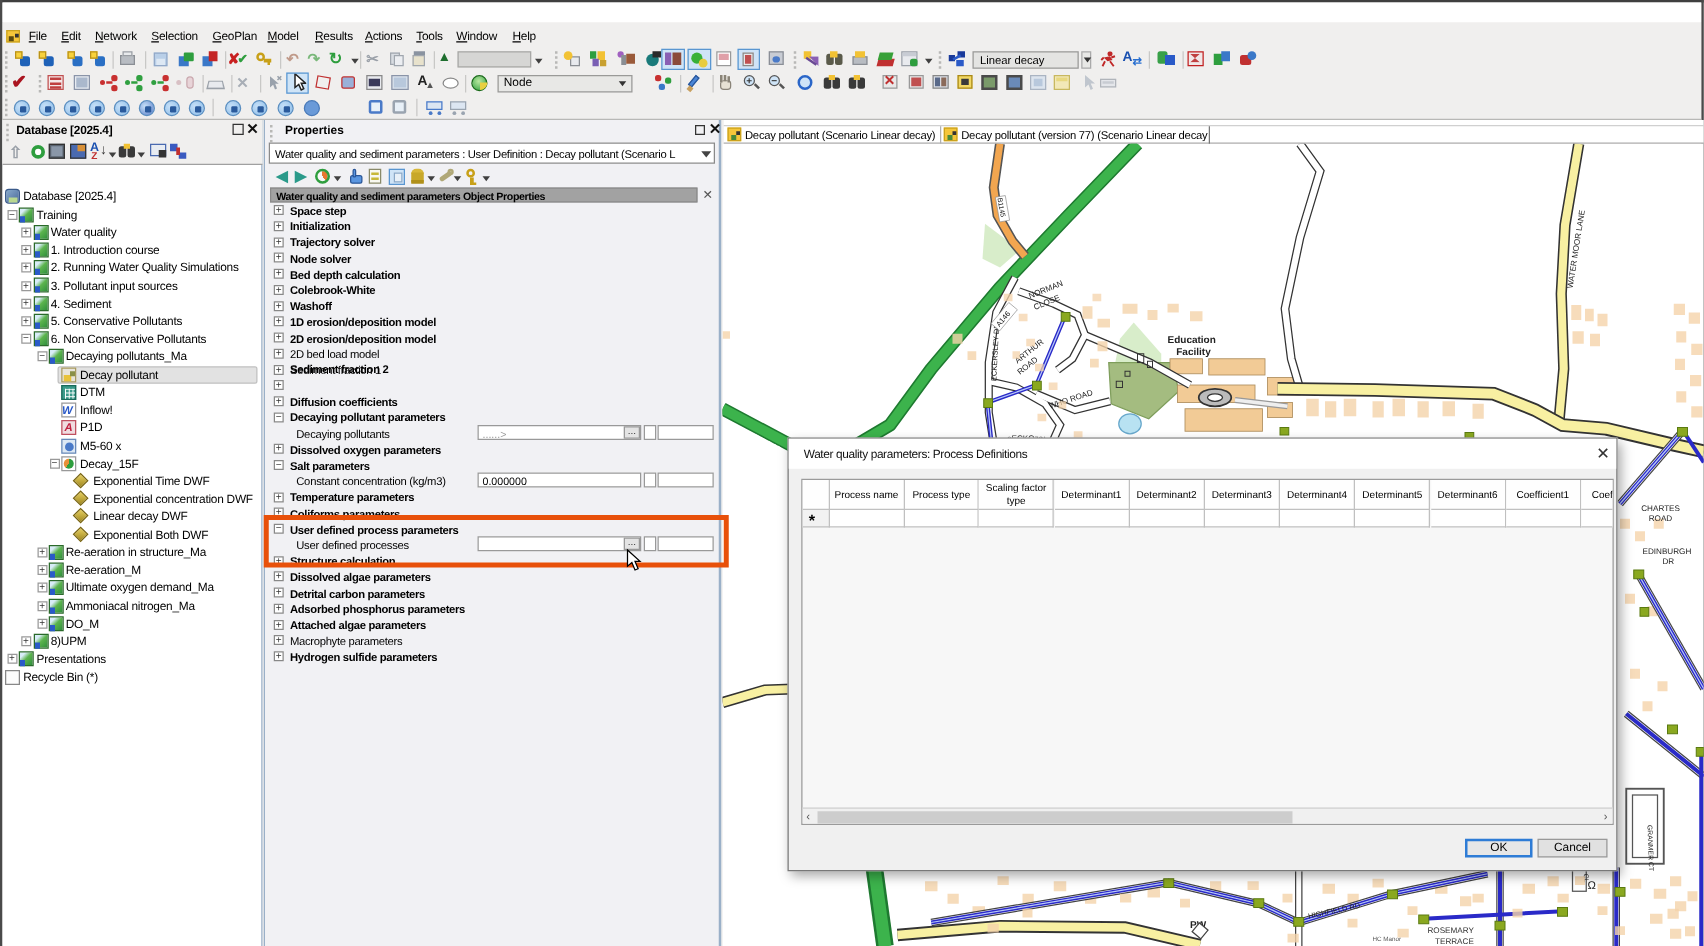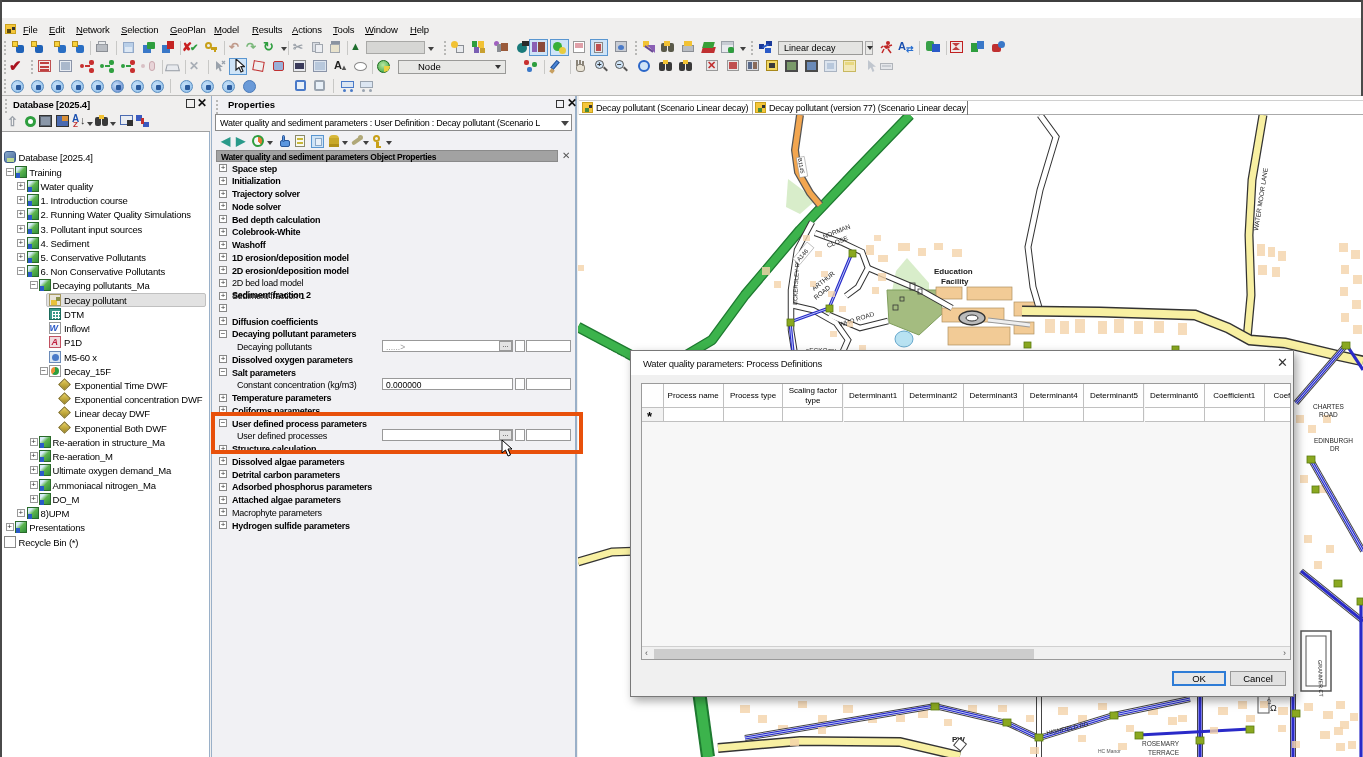--- a/index.html
+++ b/index.html
@@ -260,21 +260,21 @@
 <div class="ab" style="left:334px;top:60px;font-size:11px;font-weight:bold;color:#222;line-height:1;">A</div>
 <div class="ab" style="left:342px;top:64px;font-size:8px;font-weight:bold;color:#555;line-height:1;">▴</div>
 <div class="ic" style="left:354px;top:60px;">
       <i style="position:absolute;left:0px;top:2px;width:13px;height:9px;background:#fff;border:1.5px solid #888;border-radius:50%"></i>
     </div>
 <div class="sep" style="left:372px;top:60px"></div>
 <div class="ic" style="left:377px;top:60px;">
       <i style="position:absolute;left:0px;top:0px;width:13px;height:13px;background:radial-gradient(circle at 5px 4px,#b8e8a0,#2e9e3e);border-radius:50%;border:1px solid #1a6a1a"></i>
       <i style="position:absolute;left:7px;top:6px;width:6px;height:6px;background:#e8d040;border-radius:0 0 100% 0"></i>
     </div>
-<div class="ab" style="left:398px;top:60px;width:108px;height:14px;background:#e8e8e6;border:1px solid #9a9a98;font-size:9.5px;padding:0 0 0 19px">Node</div>
+<div class="ab" style="left:398px;top:60px;width:108px;height:14px;background:#e8e8e6;border:1px solid #9a9a98;font-size:9.5px;padding:0 0 0 4px">Node</div>
 <div class="ab" style="left:495px;top:65px;width:0;height:0;border-left:3.5px solid transparent;border-right:3.5px solid transparent;border-top:4.5px solid #333"></div>
 <div class="ic" style="left:524px;top:60px;">
       <i style="position:absolute;left:0px;top:0px;width:5px;height:5px;background:#c83030;border-radius:2px"></i>
       <i style="position:absolute;left:8px;top:2px;width:5px;height:5px;background:#2e9e3e;border-radius:2px"></i>
       <i style="position:absolute;left:3px;top:7px;width:5px;height:5px;background:#3a78c8;border-radius:2px"></i>
     </div>
 <div class="sep" style="left:544px;top:60px"></div>
 <div class="ic" style="left:549px;top:60px;">
       <i style="position:absolute;left:4px;top:0px;width:4px;height:10px;background:#4a86d8;transform:rotate(40deg);border:1px solid #2a5698"></i>
       <i style="position:absolute;left:1px;top:9px;width:4px;height:4px;background:#c8a060;transform:rotate(40deg)"></i>

